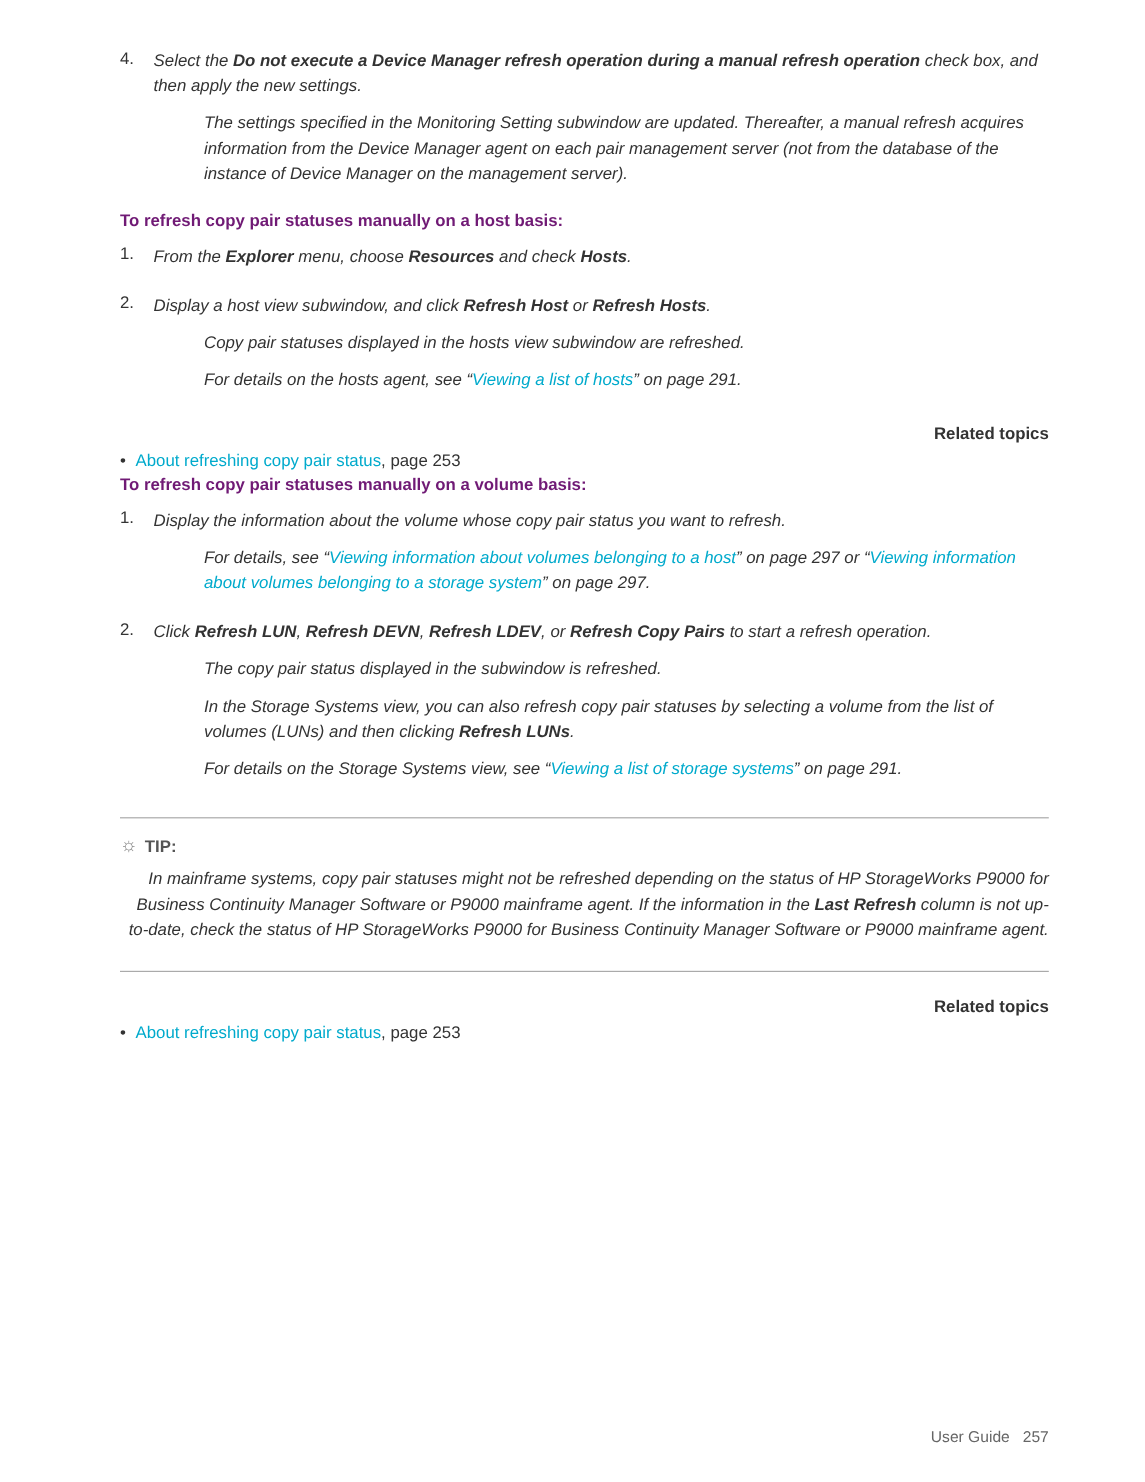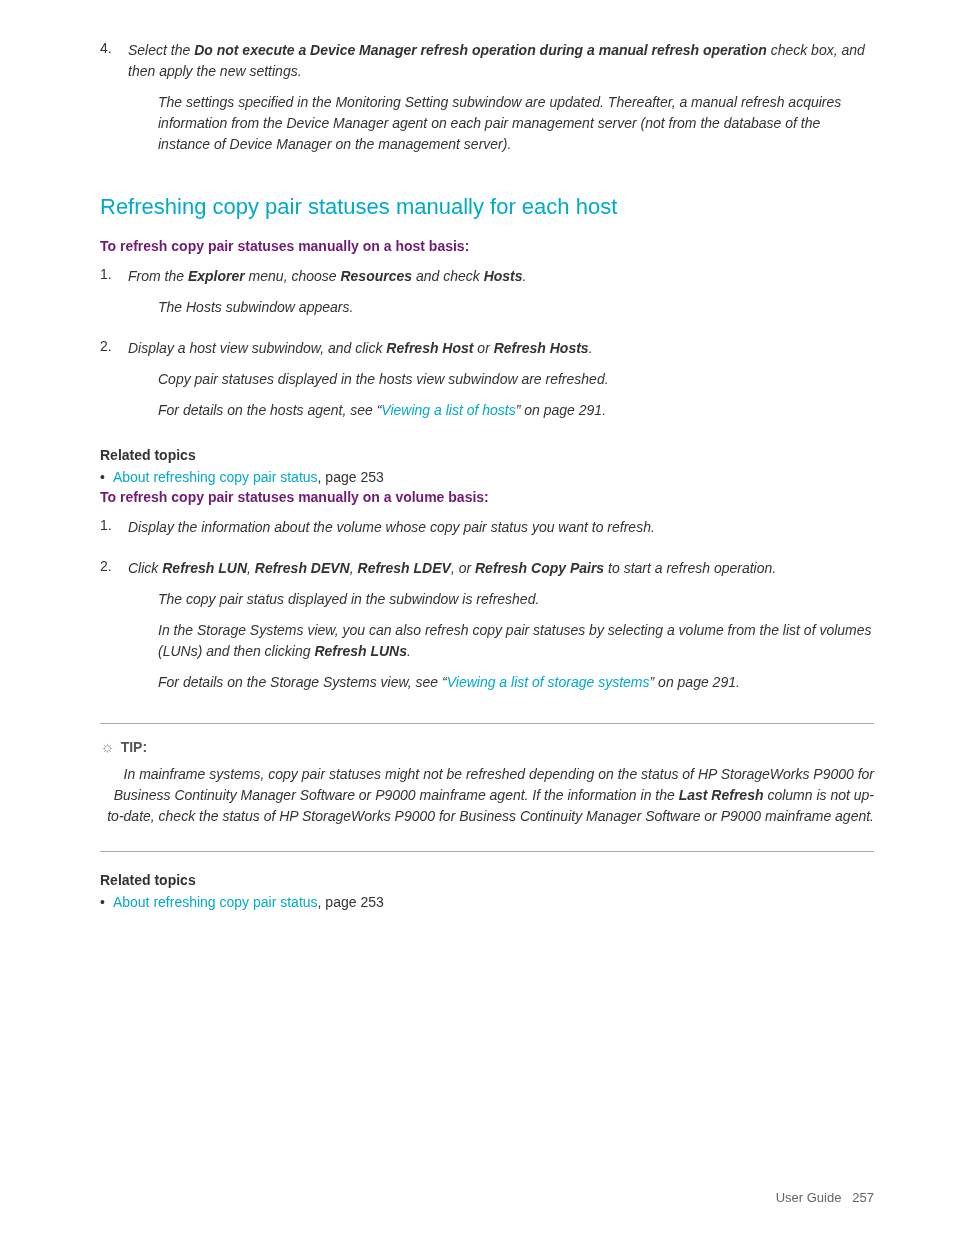--- a/index.html
+++ b/index.html
@@ -38,36 +38,37 @@
       color: #701a75;
       font-weight: bold;
       font-size: 14px;
       margin-bottom: 12px;
       margin-top: 4px;
     }
     .related-topics-label {
       font-weight: bold;
       margin-top: 16px;
       margin-bottom: 6px;
+      text-align: right;
     }
     .bullet-item {
       display: flex;
       align-items: flex-start;
       margin-bottom: 4px;
     }
     .bullet {
       margin-right: 8px;
       color: #333;
     }
     .link {
       color: #00aacc;
       text-decoration: none;
     }
     .indent {
-      margin-left: 30px;
+      margin-left: 42px;
       margin-bottom: 10px;
       line-height: 1.5;
     }
     .tip-box {
       border-top: 1px solid #aaaaaa;
       border-bottom: 1px solid #aaaaaa;
       padding: 14px 0;
       margin: 20px 0;
     }
     .tip-label {
@@ -116,33 +117,29 @@
     <div class="step-row-content">
       <p>
         Select the <strong>Do not execute a Device Manager refresh operation during a manual refresh operation</strong><span> check box, and then apply the new settings.</span>
       </p>
       <div class="indent">
         <p>The settings specified in the Monitoring Setting subwindow are updated. Thereafter, a manual refresh acquires information from the Device Manager agent on each pair management server (not from the database of the instance of Device Manager on the management server).</p>
       </div>
     </div>
   </div>
 
-  <h2 class="section-heading">Refreshing copy pair statuses manually for each host</h2>
 
   <div class="sub-heading">To refresh copy pair statuses manually on a host basis:</div>
 
   <div class="step-row">
     <div class="step-row-num">1.</div>
     <div class="step-row-content">
       <p>
         <span>From the </span><strong>Explorer</strong><span> menu, choose </span><strong>Resources</strong><span> and check </span><strong>Hosts</strong><span>.</span>
       </p>
-      <div class="indent">
-        <p>The Hosts subwindow appears.</p>
-      </div>
     </div>
   </div>
 
   <div class="step-row">
     <div class="step-row-num">2.</div>
     <div class="step-row-content">
       <p>
         <span>Display a host view subwindow, and click </span><strong>Refresh Host</strong><span> or </span><strong>Refresh Hosts</strong><span>.</span>
       </p>
       <div class="indent">
@@ -162,20 +159,25 @@
     </span>
   </div>
 
 
   <div class="sub-heading">To refresh copy pair statuses manually on a volume basis:</div>
 
   <div class="step-row">
     <div class="step-row-num">1.</div>
     <div class="step-row-content">
       <p>Display the information about the volume whose copy pair status you want to refresh.</p>
+      <div class="indent">
+        <p>
+          <span>For details, see “</span><a class="link">Viewing information about volumes belonging to a host</a><span>” on page 297 or “</span><a class="link">Viewing information about volumes belonging to a storage system</a><span>” on page 297.</span>
+        </p>
+      </div>
     </div>
   </div>
 
   <div class="step-row">
     <div class="step-row-num">2.</div>
     <div class="step-row-content">
       <p>
         <span>Click </span><strong>Refresh LUN</strong><span>, </span><strong>Refresh DEVN</strong><span>, </span><strong>Refresh LDEV</strong><span>, or </span><strong>Refresh Copy Pairs</strong><span> to start a refresh operation.</span>
       </p>
       <div class="indent">

